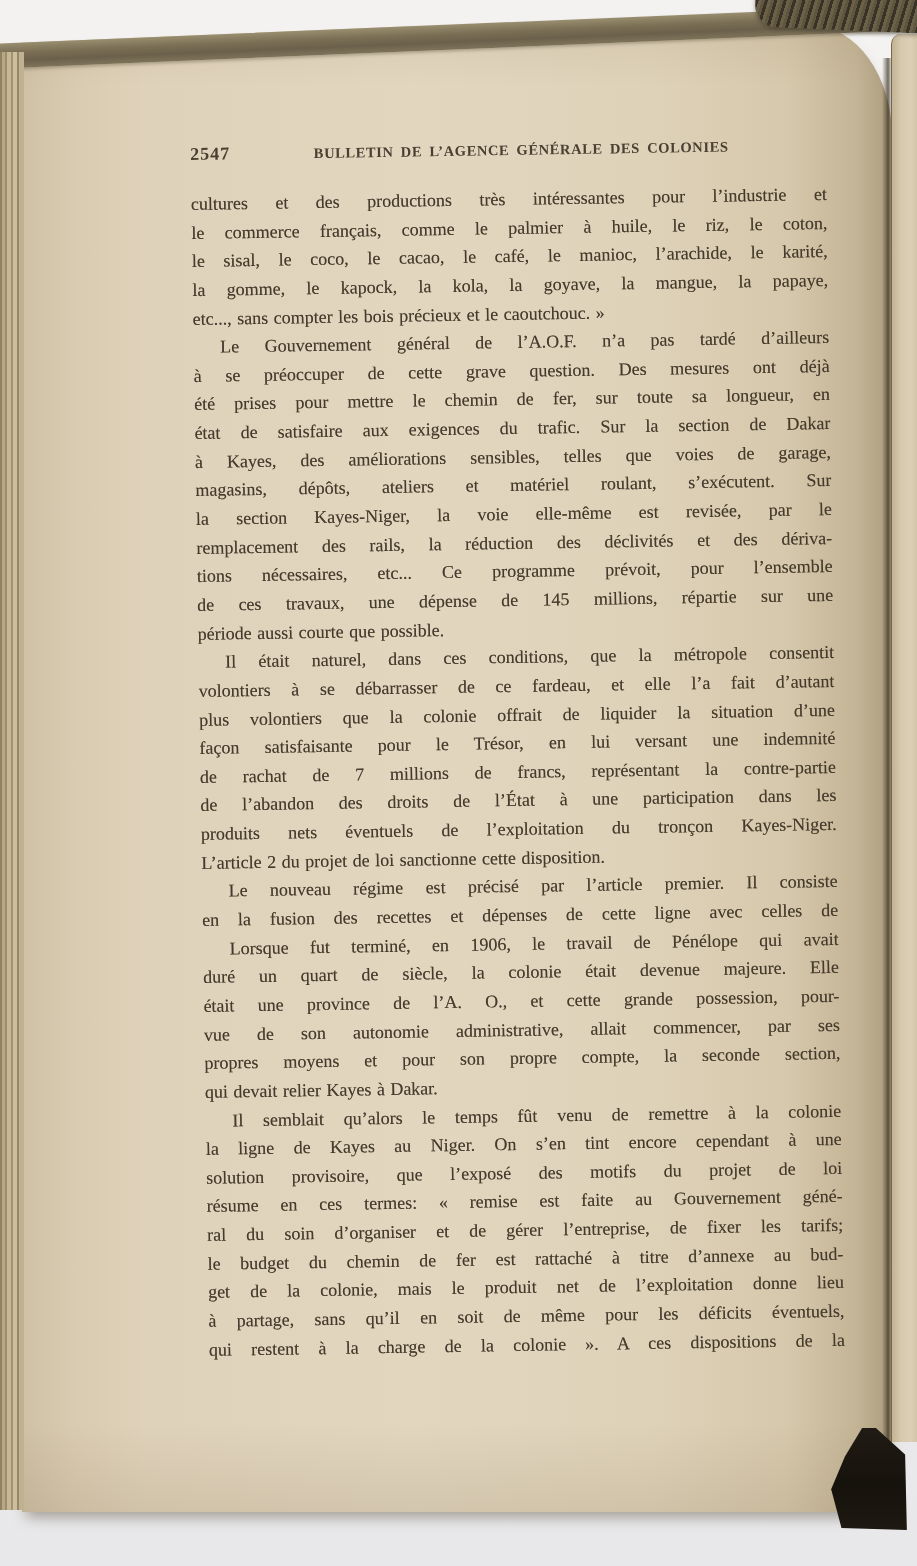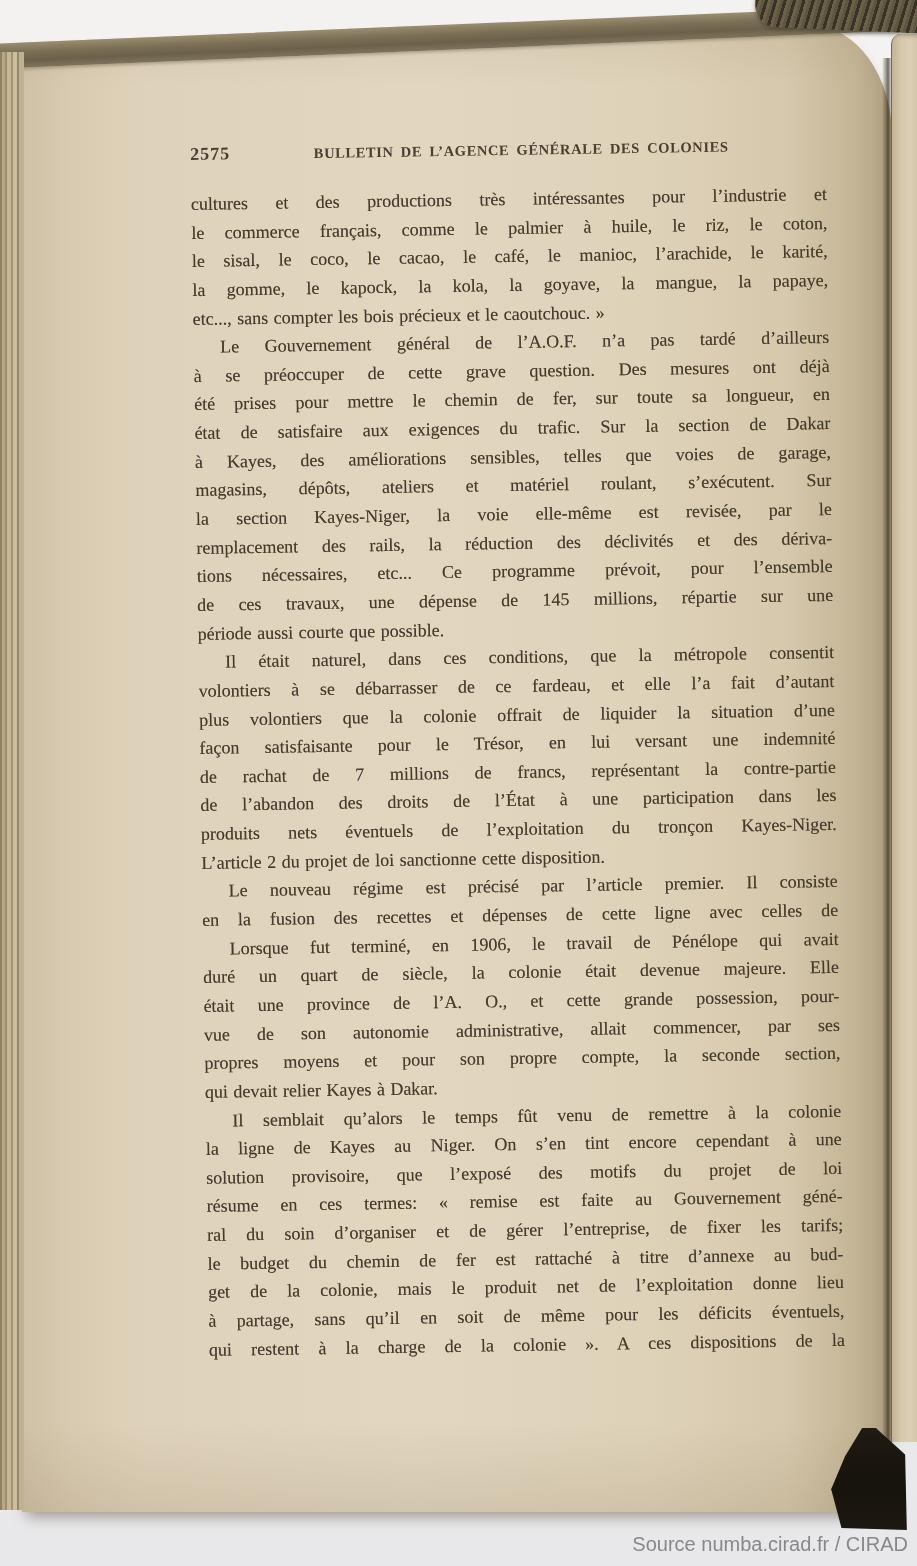--- a/index.html
+++ b/index.html
@@ -158,21 +158,21 @@
   }
 </style>
 </head>
 <body>
 
 <div class="scene">
 
   <div class="page">
     <div class="text-area">
       <div class="page-header">
-        <span class="page-num">2575</span>
+        <span class="page-num">2547</span>
         <span class="journal-title">BULLETIN DE L’AGENCE GÉNÉRALE DES COLONIES</span>
       </div>
       <div class="body-text">
           <div class="line">cultures et des productions très intéressantes pour l’industrie et</div>
           <div class="line">le commerce français, comme le palmier à huile, le riz, le coton,</div>
           <div class="line">le sisal, le coco, le cacao, le café, le manioc, l’arachide, le karité,</div>
           <div class="line">la gomme, le kapock, la kola, la goyave, la mangue, la papaye,</div>
           <div class="line ragged">etc..., sans compter les bois précieux et le caoutchouc. »</div>
           <div class="line indent">Le Gouvernement général de l’A.O.F. n’a pas tardé d’ailleurs</div>
           <div class="line">à se préoccuper de cette grave question. Des mesures ont déjà</div>
@@ -215,15 +215,14 @@
   </div>
 
   <div class="white-wedge"></div>
   <div class="top-edge-band"></div>
   <div class="headband"></div>
   <div class="left-edges"></div>
   <div class="gutter-line"></div>
   <div class="right-page-strip"></div>
   <div class="bookmark"></div>
 
-  <div class="watermark">Source numba.cirad.fr / CIRAD</div>
 
 </div>
 
 </body></html>

